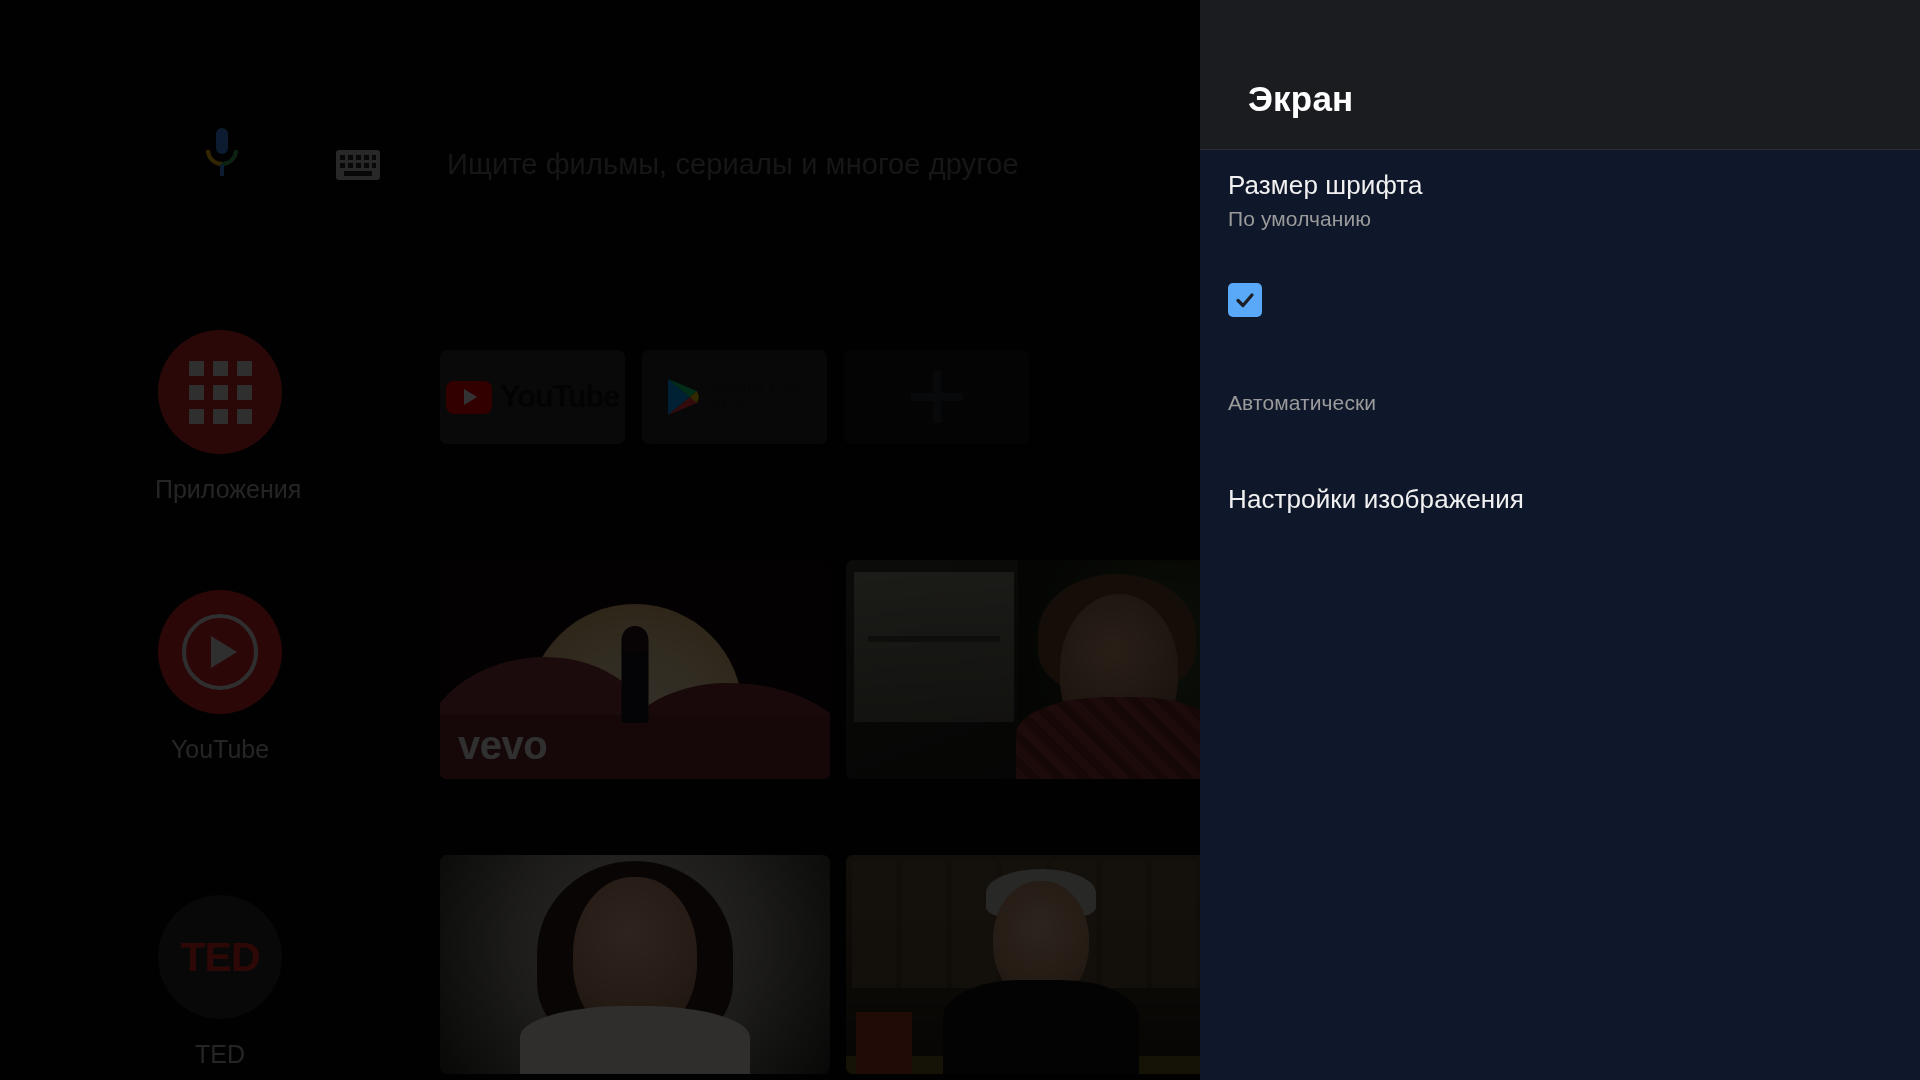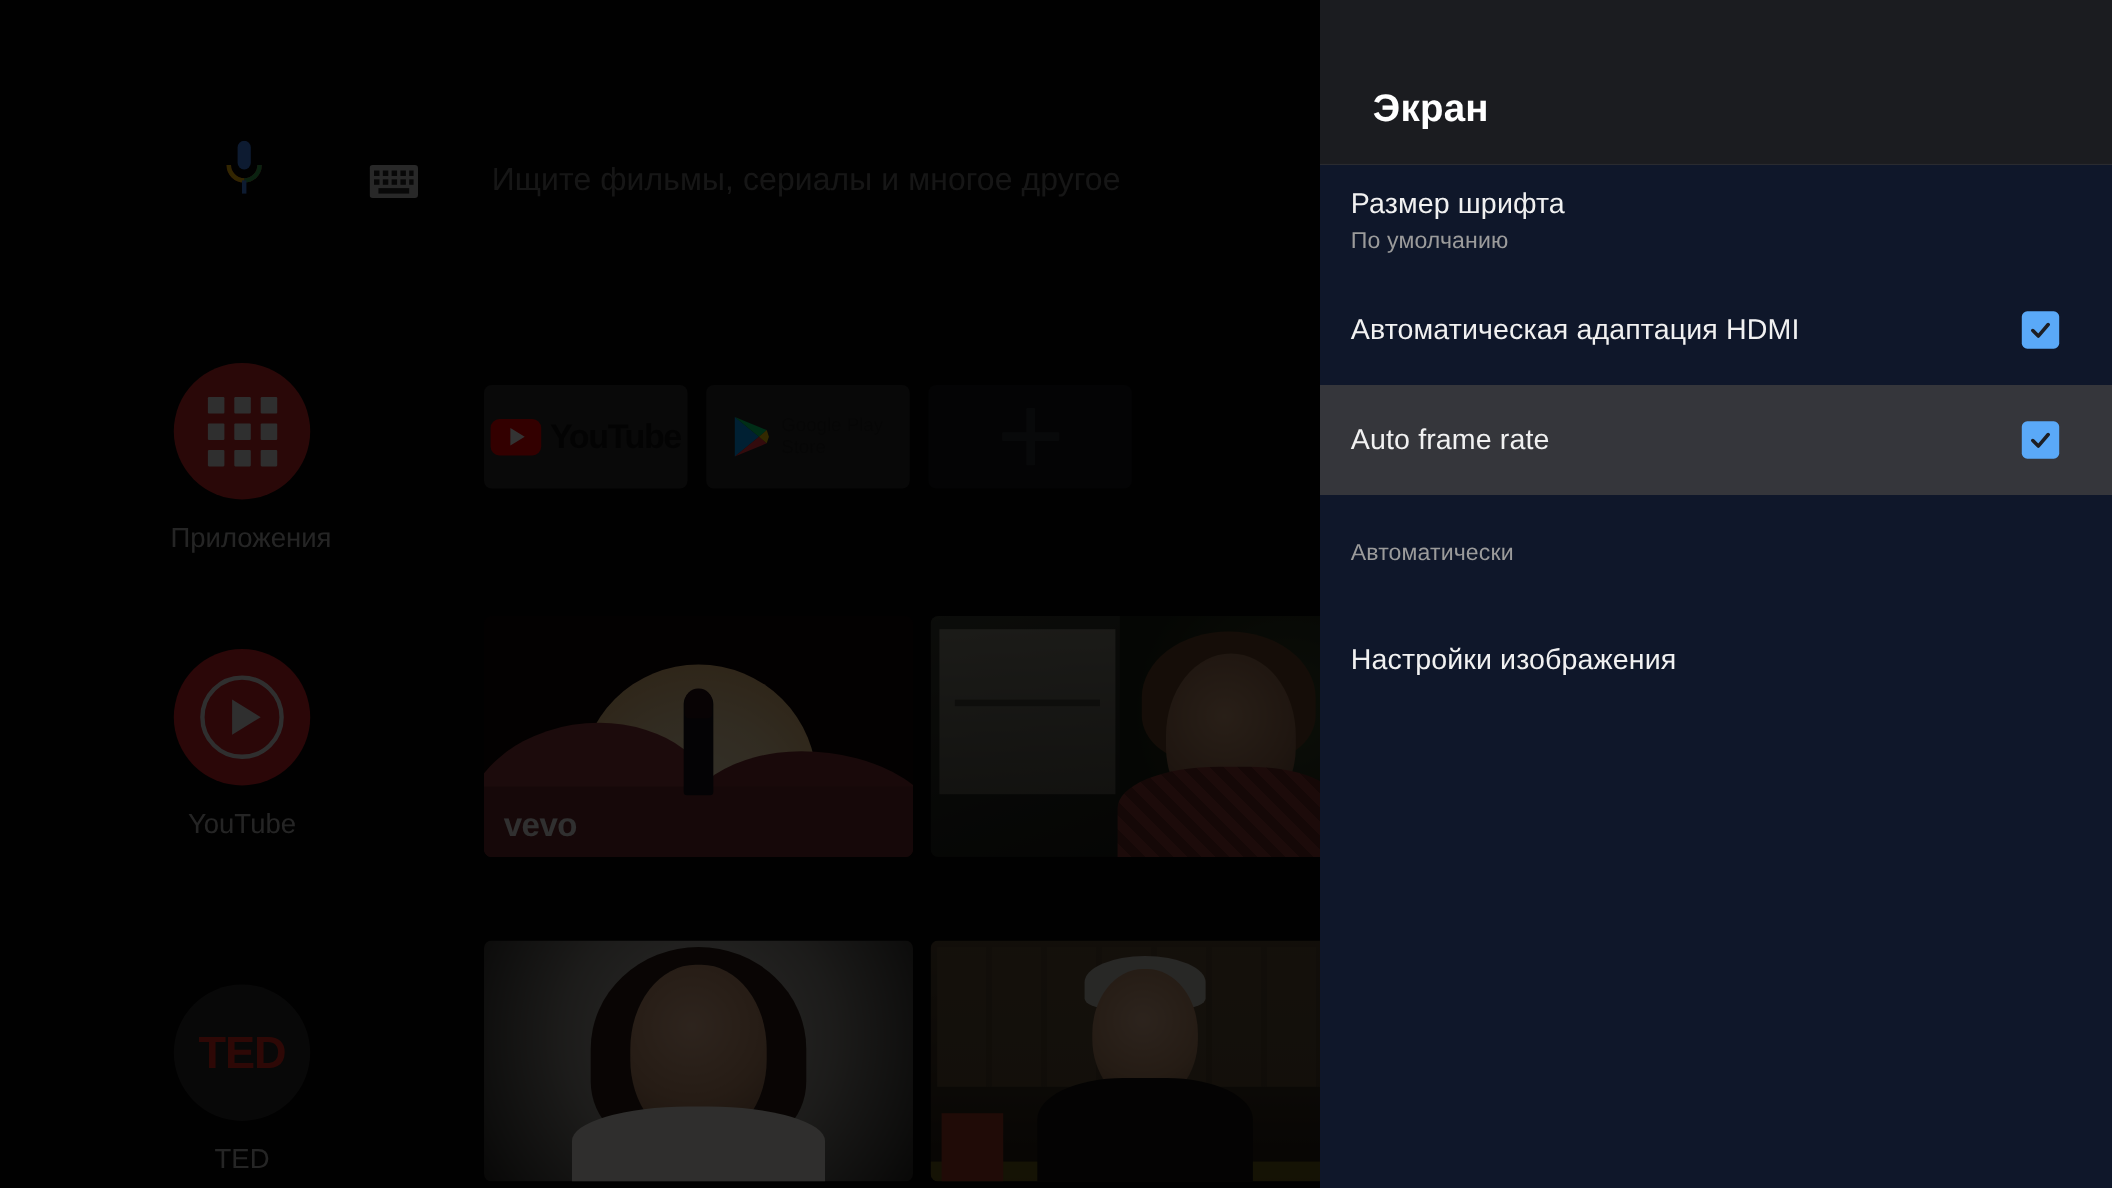--- a/index.html
+++ b/index.html
@@ -114,21 +114,21 @@
   }
   .vevo-dune-a { position:absolute; left:-20px; bottom:0; width:60%; height:122px;
     background:#8e3a3c; border-radius:55% 48% 0 0 / 85% 70% 0 0; }
   .vevo-dune-b { position:absolute; right:-30px; bottom:0; width:62%; height:96px;
     background:#7c3133; border-radius:46% 55% 0 0 / 75% 88% 0 0; }
   .vevo-fg    { position:absolute; left:0; bottom:0; width:100%; height:64px; background:#6e2b2d; }
   .vevo-person{ position:absolute; left:50%; transform:translateX(-50%); bottom:56px;
     width:27px; height:96px; background:#14121a; border-radius:13px 13px 3px 3px; }
   .vevo-hair  { position:absolute; left:50%; transform:translateX(-50%); bottom:126px;
     width:25px; height:27px; background:#2a1016; border-radius:12px 12px 4px 4px; }
-  .vevo-word  { position:absolute; left:18px; bottom:11px; font-size:30px; font-weight:bold;
+  .vevo-word  { position:absolute; left:18px; bottom:11px; font-size:40px; font-weight:bold;
     color:#efefef; letter-spacing:-0.5px; }
 
   .movie-scene { position:absolute; inset:0; background:linear-gradient(160deg,#3c4034 0%,#23261f 55%,#151711 100%); }
   .movie-house { position:absolute; left:8px; top:12px; width:160px; height:150px;
     background:linear-gradient(180deg,#c9c4b4 0%,#8d897a 100%); opacity:.55; }
   .movie-house::after { content:""; position:absolute; left:14px; top:64px; width:132px; height:6px; background:#5c5a50; }
   .movie-foliage { position:absolute; right:0; top:0; width:56%; height:100%;
     background:radial-gradient(circle at 70% 40%, #3d4a2c 0%, #1b2114 70%); }
   .movie-face { position:absolute; right:58px; top:34px; width:118px; height:150px;
     background:radial-gradient(circle at 45% 38%, #c99a76 0%, #9c6f52 55%, #5d4231 100%);
@@ -332,39 +332,26 @@
       <div id="panel-title">Экран</div>
     </div>
     <div id="panel-list">
         <div class="srow">
           <div class="srow-text">
             <div class="srow-title">Размер шрифта</div>
             <div class="srow-sub">По умолчанию</div>
           </div>
         </div>
         <div class="srow">
-          <div class="srow-text">
-            <div class="srow-title">Автоматическая адаптация HDMI</div>
-          </div>
           <div class="checkbox" style="background: rgb(90, 169, 248);">
             <svg width="22" height="22" viewBox="0 0 22 22">
               <path d="M4 11.5 L9 16.5 L18 6" fill="none" stroke="#1d1f24" stroke-width="3.2" stroke-linecap="round" stroke-linejoin="round"></path>
             </svg>
           </div>
         </div>
-        <div class="srow focused">
-          <div class="srow-text">
-            <div class="srow-title">Auto frame rate</div>
-          </div>
-          <div class="checkbox" style="background: rgb(90, 169, 248);">
-            <svg width="22" height="22" viewBox="0 0 22 22">
-              <path d="M4 11.5 L9 16.5 L18 6" fill="none" stroke="#1d1f24" stroke-width="3.2" stroke-linecap="round" stroke-linejoin="round"></path>
-            </svg>
-          </div>
-        </div>
         <div class="srow">
           <div class="srow-text">
             <div class="srow-sub">Автоматически</div>
           </div>
         </div>
         <div class="srow">
           <div class="srow-text">
             <div class="srow-title">Настройки изображения</div>
           </div>
         </div>

